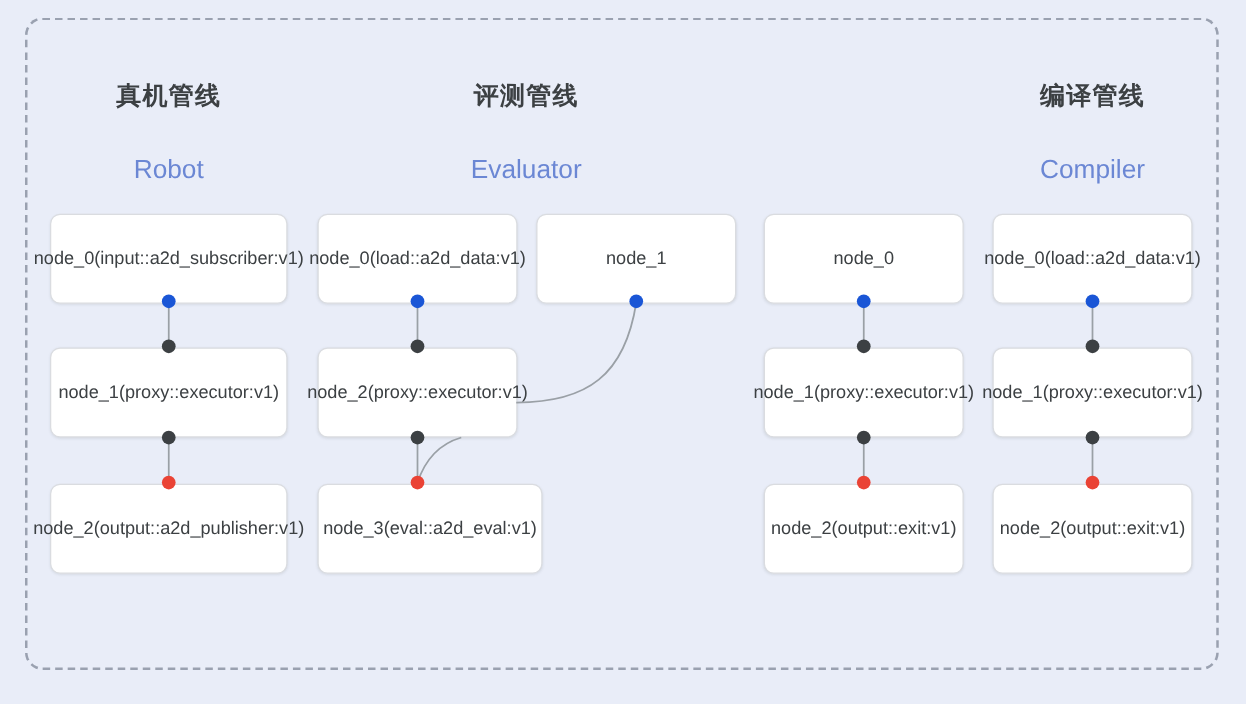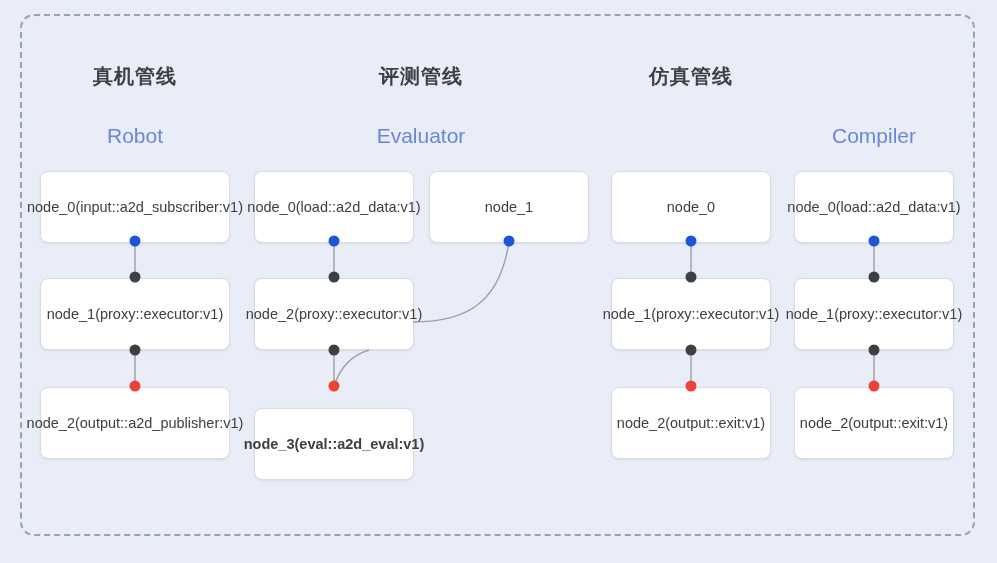--- a/index.html
+++ b/index.html
@@ -156,46 +156,46 @@
   </div>
   <div class="port port-in" style="left:509px; top:241px;"></div>
 
   <div class="node-box" style="left:254px; top:278px; width:160px; height:72px;">
     <div class="node-title">node_2</div>
     <div class="node-sub">(proxy::executor:v1)</div>
   </div>
   <div class="port port-out" style="left:334px; top:277px;"></div>
   <div class="port port-out" style="left:334px; top:350px;"></div>
 
-  <div class="node-box" style="left:254px; top:408px; width:160px; height:72px;font-weight:bold;">
+  <div class="node-box" style="left:254px; top:387px; width:180px; height:72px;">
     <div class="node-title">node_3</div>
     <div class="node-sub">(eval::a2d_eval:v1)</div>
   </div>
   <div class="port port-end" style="left:334px; top:386px;"></div>
 
-  <div class="col-header" style="left:611px; top:63px; width:160px;">仿真管线</div>
 
   <div class="node-box" style="left:611px; top:171px; width:160px; height:72px;">
     <div class="node-title">node_0</div>
   </div>
   <div class="port port-in" style="left:691px; top:241px;"></div>
 
   <div class="node-box" style="left:611px; top:278px; width:160px; height:72px;">
     <div class="node-title">node_1</div>
     <div class="node-sub">(proxy::executor:v1)</div>
   </div>
   <div class="port port-out" style="left:691px; top:277px;"></div>
   <div class="port port-out" style="left:691px; top:350px;"></div>
 
   <div class="node-box" style="left:611px; top:387px; width:160px; height:72px;">
     <div class="node-title">node_2</div>
     <div class="node-sub">(output::exit:v1)</div>
   </div>
   <div class="port port-end" style="left:691px; top:386px;"></div>
 
+  <div class="col-header" style="left:794px; top:63px; width:160px;">编译管线</div>
   <div class="col-subheader" style="left:794px; top:124px; width:160px;">Compiler</div>
 
   <div class="node-box" style="left:794px; top:171px; width:160px; height:72px;">
     <div class="node-title">node_0</div>
     <div class="node-sub">(load::a2d_data:v1)</div>
   </div>
   <div class="port port-in" style="left:874px; top:241px;"></div>
 
   <div class="node-box" style="left:794px; top:278px; width:160px; height:72px;">
     <div class="node-title">node_1</div>

